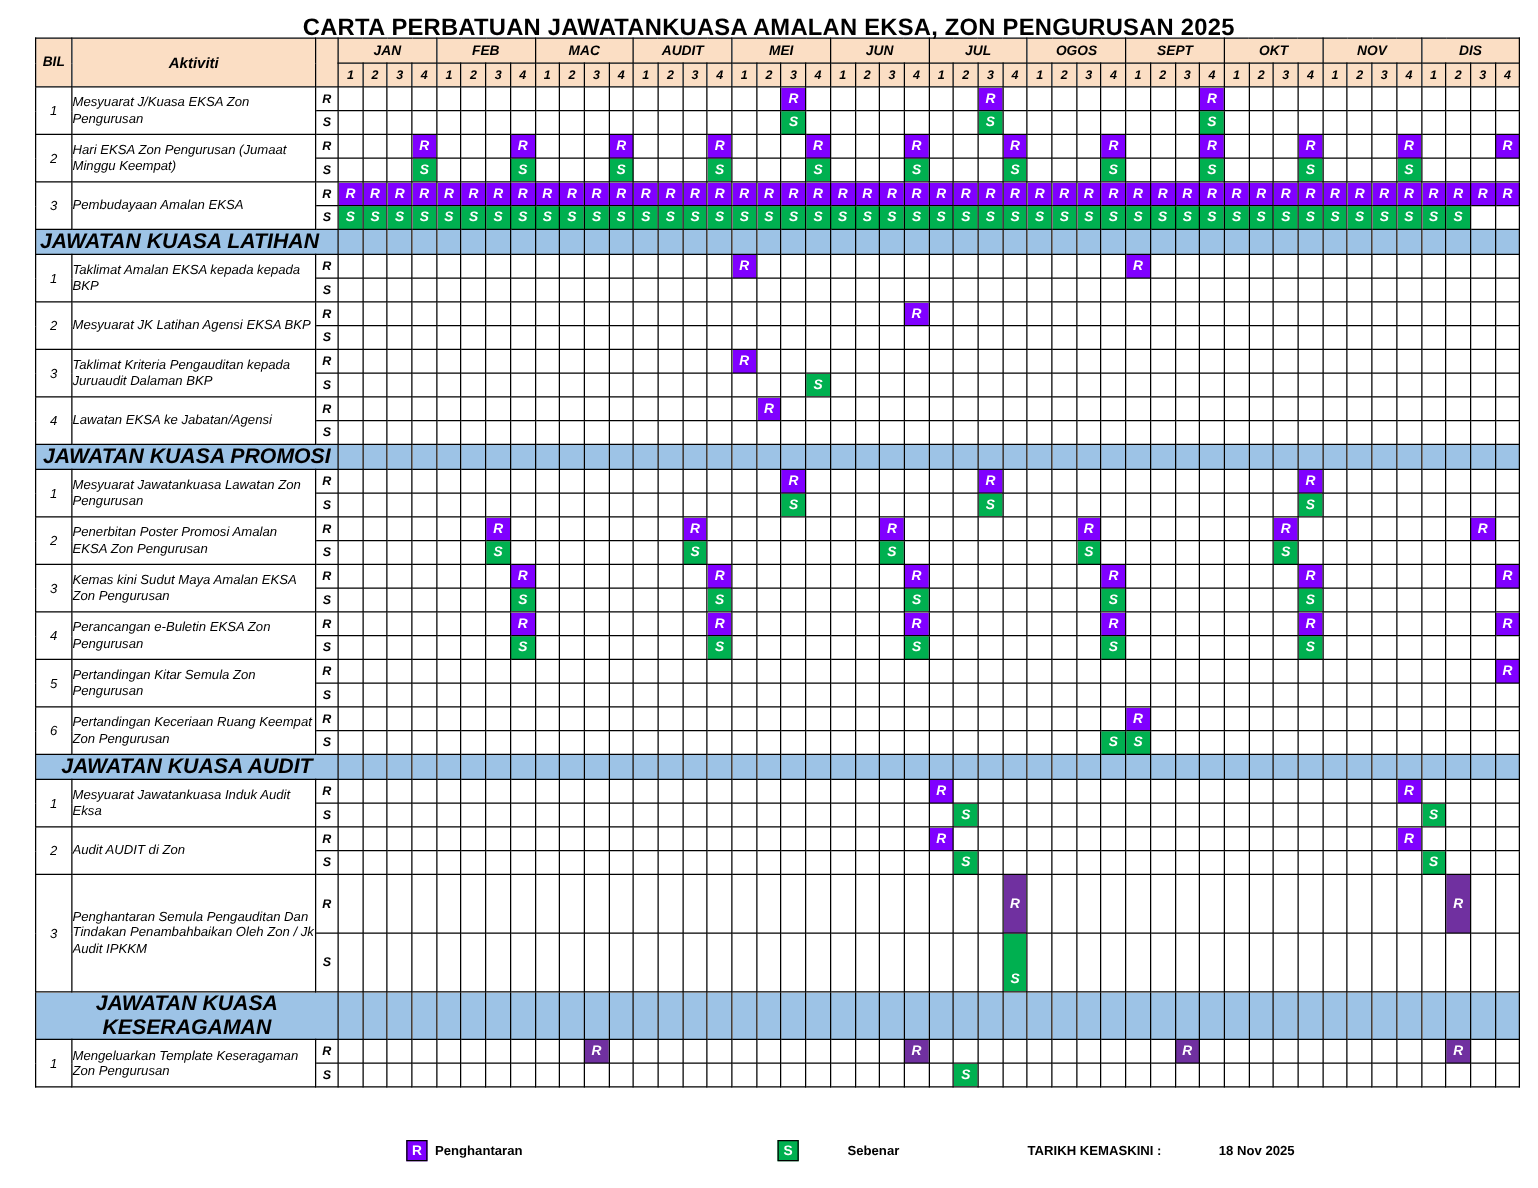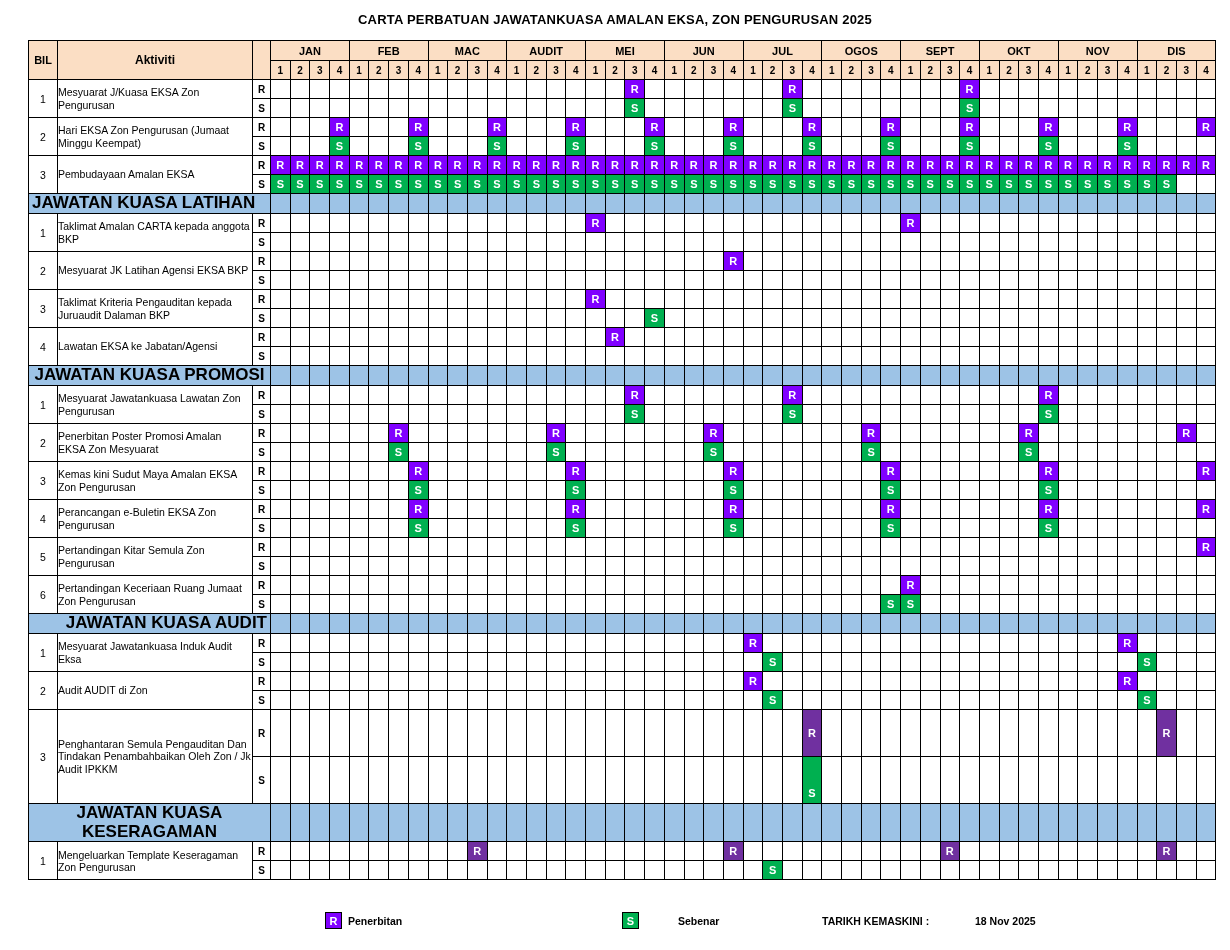--- a/index.html
+++ b/index.html
@@ -8,28 +8,29 @@
     background: #ffffff;
     font-family: "Liberation Sans", sans-serif;
     color: #000;
     overflow: hidden;
   }
   .page { position: relative; width: 1230px; height: 950px; }
 
   .title {
     position: absolute; top: 12px; left: 0; width: 100%;
     text-align: center;
-    font-size: 13px; font-weight: bold; letter-spacing: .2px;
+    font-size: 19px; font-weight: bold; letter-spacing: .2px;
   }
 
   table.gantt {
-    position: absolute; top: 40px; left: 28px;
+    position: absolute; top: 30px; left: 28px;
     border-collapse: collapse;
     table-layout: fixed;
     width: 1188px;
+    font-style: italic;
   }
   table.gantt th, table.gantt td {
     border: 1px solid #000;
     padding: 0;
     overflow: hidden;
   }
 
   
   th.hdr {
     background: var(--peach);
@@ -578,21 +579,21 @@
           <td></td>
           <td></td>
           <td></td>
           <td></td>
           <td></td>
           <td></td>
           <td></td>
         </tr>
         <tr class="rrow">
           <td class="bil" rowspan="2">1</td>
-          <td class="label" rowspan="2">Taklimat Amalan CARTA kepada anggota BKP</td>
+          <td class="label" rowspan="2">Taklimat Amalan EKSA kepada kepada BKP</td>
           <td class="rs">R</td>
           <td class="cell"></td>
           <td class="cell"></td>
           <td class="cell"></td>
           <td class="cell"></td>
           <td class="cell"></td>
           <td class="cell"></td>
           <td class="cell"></td>
           <td class="cell"></td>
           <td class="cell"></td>
@@ -1149,21 +1150,21 @@
           <td class="cell"></td>
           <td class="cell"></td>
           <td class="cell"></td>
           <td class="cell"></td>
           <td class="cell"></td>
           <td class="cell"></td>
           <td class="cell"></td>
         </tr>
         <tr class="rrow">
           <td class="bil" rowspan="2">2</td>
-          <td class="label" rowspan="2">Penerbitan Poster Promosi Amalan EKSA Zon Mesyuarat</td>
+          <td class="label" rowspan="2">Penerbitan Poster Promosi Amalan EKSA Zon Pengurusan</td>
           <td class="rs">R</td>
           <td class="cell"></td>
           <td class="cell"></td>
           <td class="cell"></td>
           <td class="cell"></td>
           <td class="cell"></td>
           <td class="cell"></td>
           <td class="mr">R</td>
           <td class="cell"></td>
           <td class="cell"></td>
@@ -1565,21 +1566,21 @@
           <td class="cell"></td>
           <td class="cell"></td>
           <td class="cell"></td>
           <td class="cell"></td>
           <td class="cell"></td>
           <td class="cell"></td>
           <td class="cell"></td>
         </tr>
         <tr class="rrow">
           <td class="bil" rowspan="2">6</td>
-          <td class="label" rowspan="2">Pertandingan Keceriaan Ruang Jumaat Zon Pengurusan</td>
+          <td class="label" rowspan="2">Pertandingan Keceriaan Ruang Keempat Zon Pengurusan</td>
           <td class="rs">R</td>
           <td class="cell"></td>
           <td class="cell"></td>
           <td class="cell"></td>
           <td class="cell"></td>
           <td class="cell"></td>
           <td class="cell"></td>
           <td class="cell"></td>
           <td class="cell"></td>
           <td class="cell"></td>
@@ -1668,21 +1669,21 @@
           <td class="cell"></td>
           <td class="cell"></td>
           <td class="cell"></td>
           <td class="cell"></td>
           <td class="cell"></td>
           <td class="cell"></td>
           <td class="cell"></td>
           <td class="cell"></td>
         </tr>
         <tr class="band">
-          <td class="band-label" colspan="3" style="text-align:right">JAWATAN KUASA AUDIT</td>
+          <td class="band-label" colspan="3" style="text-align:center">JAWATAN KUASA AUDIT</td>
           <td></td>
           <td></td>
           <td></td>
           <td></td>
           <td></td>
           <td></td>
           <td></td>
           <td></td>
           <td></td>
           <td></td>
@@ -2190,19 +2191,19 @@
           <td class="cell"></td>
           <td class="cell"></td>
           <td class="cell"></td>
           <td class="cell"></td>
         </tr>
       </tbody>
   </table>
 
   <div class="legend">
     <div class="swatch sw-r">R</div>
-    <div class="lg-label lb-r">Penerbitan</div>
+    <div class="lg-label lb-r">Penghantaran</div>
     <div class="swatch sw-s">S</div>
     <div class="lg-label lb-s">Sebenar</div>
     <div class="lg-label lb-tarikh">TARIKH KEMASKINI :</div>
     <div class="lg-label lb-date">18 Nov 2025</div>
   </div>
 </div>
 
 </body></html>

